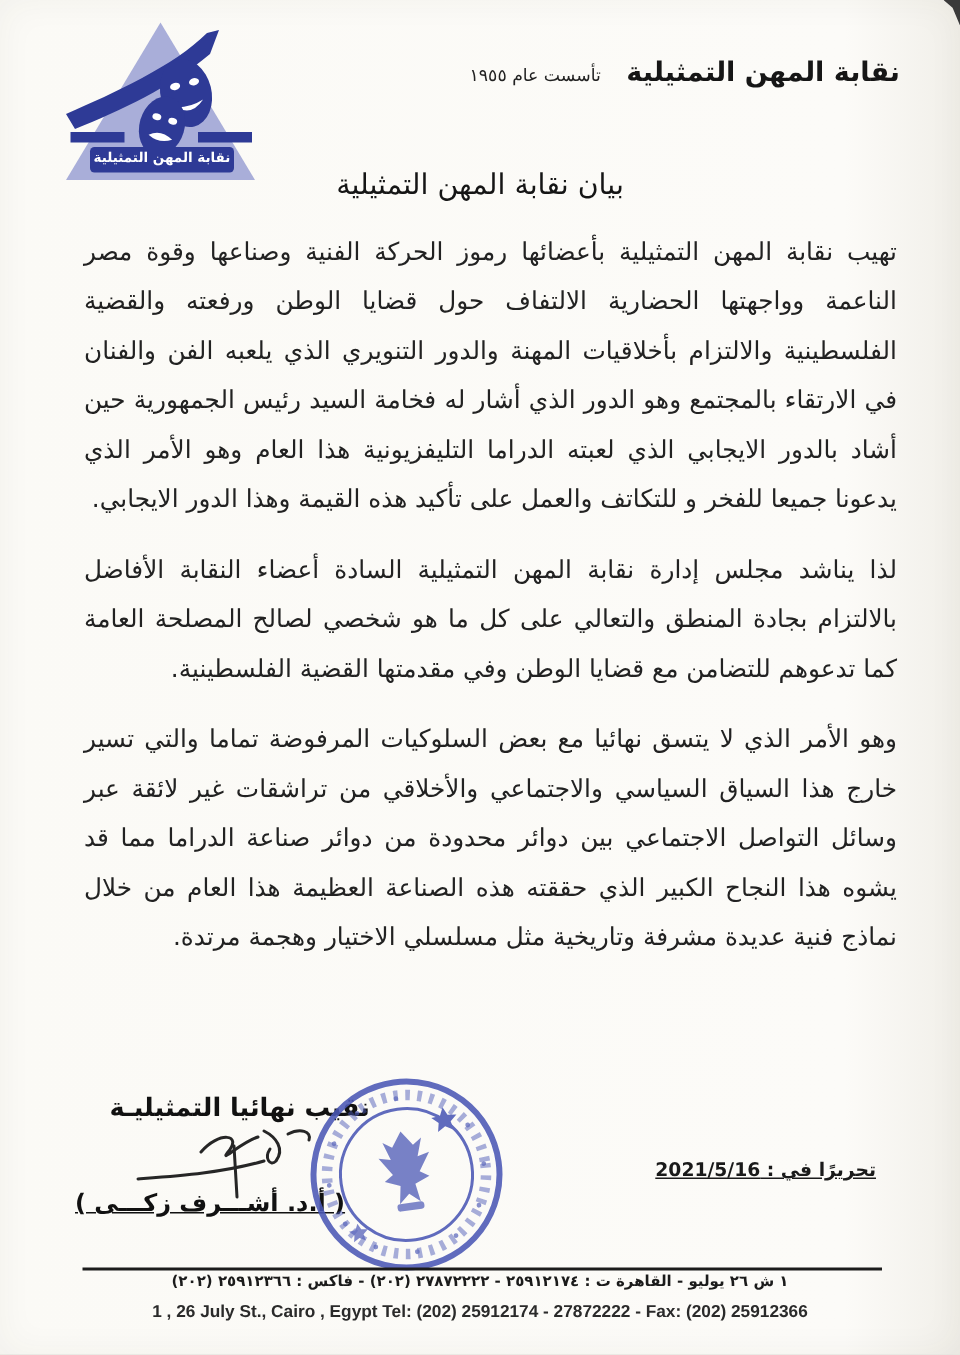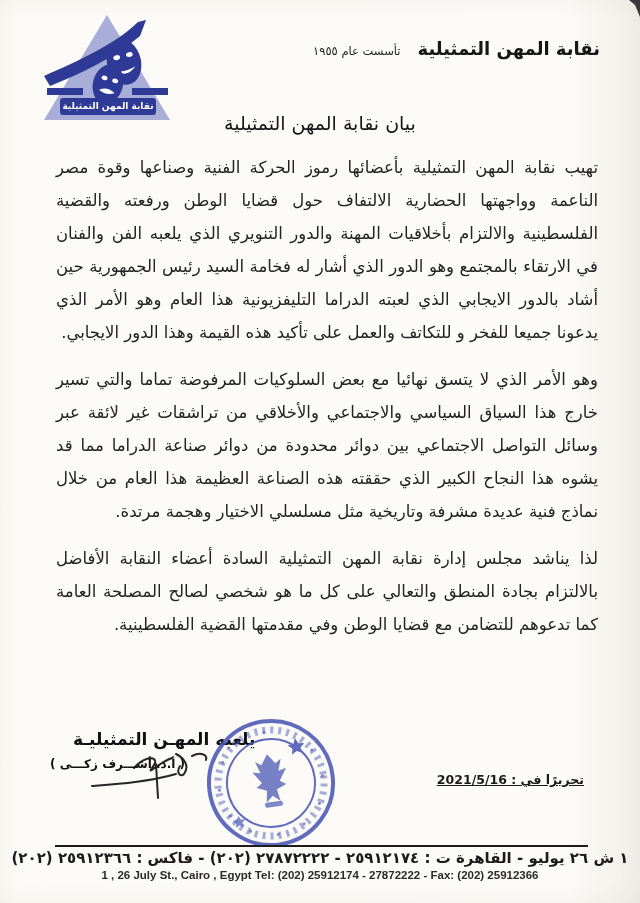--- a/index.html
+++ b/index.html
@@ -50,42 +50,42 @@
   }
   .body-text p{margin:0 0 14px 15px;}
   
   .sig-title{
     position:absolute;left:73px;top:729px;
     direction:rtl;font-size:17px;font-weight:bold;color:#111;
     letter-spacing:.5px;white-space:nowrap;
   }
   .sig-scribble{position:absolute;left:88px;top:748px;}
   .sig-name{
-    position:absolute;left:50px;top:757px;
-    direction:rtl;font-size:12px;font-weight:bold;color:#111;white-space:nowrap;
+    position:absolute;left:50px;top:792px;
+    direction:rtl;font-size:16px;font-weight:bold;color:#111;white-space:nowrap;text-decoration:underline;
   }
   .stamp{
     position:absolute;left:204px;top:716px;width:134px;height:134px;
     transform:rotate(-8deg);opacity:.88;
   }
   .date-line{
     position:absolute;right:56px;top:772px;
     direction:rtl;font-size:12.5px;font-weight:bold;color:#1a1a1a;
     text-decoration:underline;
     margin-left:48px;
   }
   
   .footer-rule{
     position:absolute;left:55px;right:52px;top:845px;height:2px;
     background:#1c1c1c;
   }
   .footer-ar{
     position:absolute;top:849px;left:0;width:100%;
     text-align:center;direction:rtl;
-    font-size:15px;font-weight:bold;color:#1b1b1b;white-space:nowrap;
+    font-size:10px;font-weight:bold;color:#1b1b1b;white-space:nowrap;
   }
   .footer-en{
     position:absolute;top:869px;left:0;width:100%;
     text-align:center;
     font-family:"Liberation Sans","DejaVu Sans",sans-serif;
     font-size:11.5px;font-weight:bold;color:#2a2a2a;white-space:nowrap;
   }
 </style>
 </head>
 <body>
@@ -123,25 +123,25 @@
 
   <div class="header-title">
     <span class="org-name">نقابة المهن التمثيلية</span>
     <span class="founded">تأسست عام ١٩٥٥</span>
   </div>
 
   <div class="doc-title">بيان نقابة المهن التمثيلية</div>
 
   <div class="body-text">
     <p>تهيب نقابة المهن التمثيلية بأعضائها رموز الحركة الفنية وصناعها وقوة مصر الناعمة وواجهتها الحضارية الالتفاف حول قضايا الوطن ورفعته والقضية الفلسطينية والالتزام بأخلاقيات المهنة والدور التنويري الذي يلعبه الفن والفنان في الارتقاء بالمجتمع وهو الدور الذي أشار له فخامة السيد رئيس الجمهورية حين أشاد بالدور الايجابي الذي لعبته الدراما التليفزيونية هذا العام وهو الأمر الذي يدعونا جميعا للفخر و للتكاتف والعمل على تأكيد هذه القيمة وهذا الدور الايجابي.</p>
+    <p>لذا يناشد مجلس إدارة نقابة المهن التمثيلية السادة أعضاء النقابة الأفاضل بالالتزام بجادة المنطق والتعالي على كل ما هو شخصي لصالح المصلحة العامة كما تدعوهم للتضامن مع قضايا الوطن وفي مقدمتها القضية الفلسطينية.</p>
     <p>وهو الأمر الذي لا يتسق نهائيا مع بعض السلوكيات المرفوضة تماما والتي تسير خارج هذا السياق السياسي والاجتماعي والأخلاقي من تراشقات غير لائقة عبر وسائل التواصل الاجتماعي بين دوائر محدودة من دوائر صناعة الدراما مما قد يشوه هذا النجاح الكبير الذي حققته هذه الصناعة العظيمة هذا العام من خلال نماذج فنية عديدة مشرفة وتاريخية مثل مسلسلي الاختيار وهجمة مرتدة.</p>
-    <p>لذا يناشد مجلس إدارة نقابة المهن التمثيلية السادة أعضاء النقابة الأفاضل بالالتزام بجادة المنطق والتعالي على كل ما هو شخصي لصالح المصلحة العامة كما تدعوهم للتضامن مع قضايا الوطن وفي مقدمتها القضية الفلسطينية.</p>
   </div>
 
-  <div class="sig-title">يلعبه المهـن التمثيليـة</div>
+  <div class="sig-title">نقيب نهائيا التمثيليـة</div>
 
   <div class="sig-scribble">
     <svg width="150" height="56" viewBox="0 0 150 56">
       <g fill="none" stroke="#262626" stroke-width="2" stroke-linecap="round">
         <path d="M4,38 C30,36 60,34 88,26"></path>
         <path d="M46,20 C58,6 74,8 64,20 C58,28 72,14 84,10"></path>
         <path d="M88,6 C96,10 102,18 96,26 C92,30 88,24 92,18"></path>
         <path d="M68,16 L70,50"></path>
         <path d="M104,8 C112,4 120,6 118,12"></path>
       </g>

